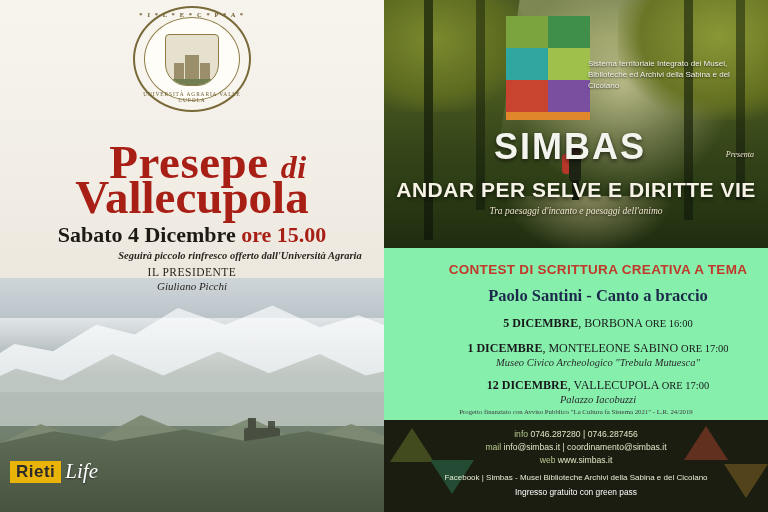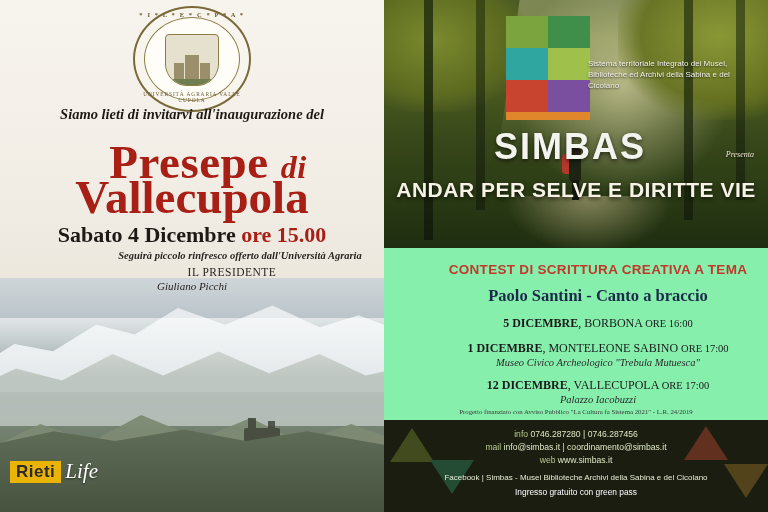--- a/index.html
+++ b/index.html
@@ -114,21 +114,21 @@
     position:absolute;left:0;top:222px;width:384px;text-align:center;
     font-size:22px;font-weight:bold;color:#1d1a16;
   }
   .l-date .hour{color:#a81f16;}
   .l-sub{
     position:absolute;left:0;top:250px;width:384px;text-align:center;
     font-size:10.5px;font-style:italic;font-weight:bold;color:#2a2420;padding-left:48px;
   }
   .l-pres{
     position:absolute;left:0;top:266px;width:384px;text-align:center;
-    font-size:11.5px;color:#2a2420;letter-spacing:.5px;margin-left:40px;
+    font-size:11.5px;color:#2a2420;letter-spacing:.5px;
   }
   .l-presname{
     position:absolute;left:0;top:280px;width:384px;text-align:center;
     font-size:11px;font-style:italic;color:#2a2420;
   }
 
   
   .rieti{
     position:absolute;left:10px;bottom:28px;display:flex;align-items:center;gap:4px;
   }
@@ -285,21 +285,20 @@
       <div class="crest-outer"></div>
       <div class="crest-inner"></div>
       <div class="crest-text-top">* I * L * E * C * P * A *</div>
       <div class="crest-shield">
         <div class="crest-tower"></div>
         <div class="crest-base"></div>
       </div>
       <div class="crest-text-bot">UNIVERSITÀ AGRARIA VALLE CUPOLA</div>
     </div>
 
-    <div class="l-invite">Siamo lieti di invitarvi all'inaugurazione del</div>
 
     <div class="l-title1">
       <span>Presepe</span>
       <span class="small">di</span>
     </div>
     <div class="l-title2">Vallecupola</div>
 
     <div class="l-date">
       <span>Sabato 4 Dicembre</span>
       <span class="hour">ore 15.00</span>
@@ -341,20 +340,21 @@
       <div class="sq r1"></div>
       <div class="sq r2"></div>
       <div class="sq o1"></div>
     </div>
 
     <div class="simbas-sub">Sistema territoriale Integrato dei Musei, Biblioteche ed Archivi della Sabina e del Cicolano</div>
     <div class="simbas-text">SIMBAS</div>
     <div class="presenta">Presenta</div>
 
     <div class="r-head">ANDAR PER SELVE E DIRITTE VIE</div>
+    <div class="r-head-sub">Tra paesaggi d'incanto e paesaggi dell'animo</div>
 
     <div class="panel">
       <div class="p-contest">CONTEST DI SCRITTURA CREATIVA A TEMA</div>
       <div class="p-author">Paolo Santini - Canto a braccio</div>
 
       <div class="ev">
         <div class="line1">
           <b>5 DICEMBRE</b><span>, </span><span>BORBONA</span>
           <span class="ora">ORE 16:00</span>
         </div>

